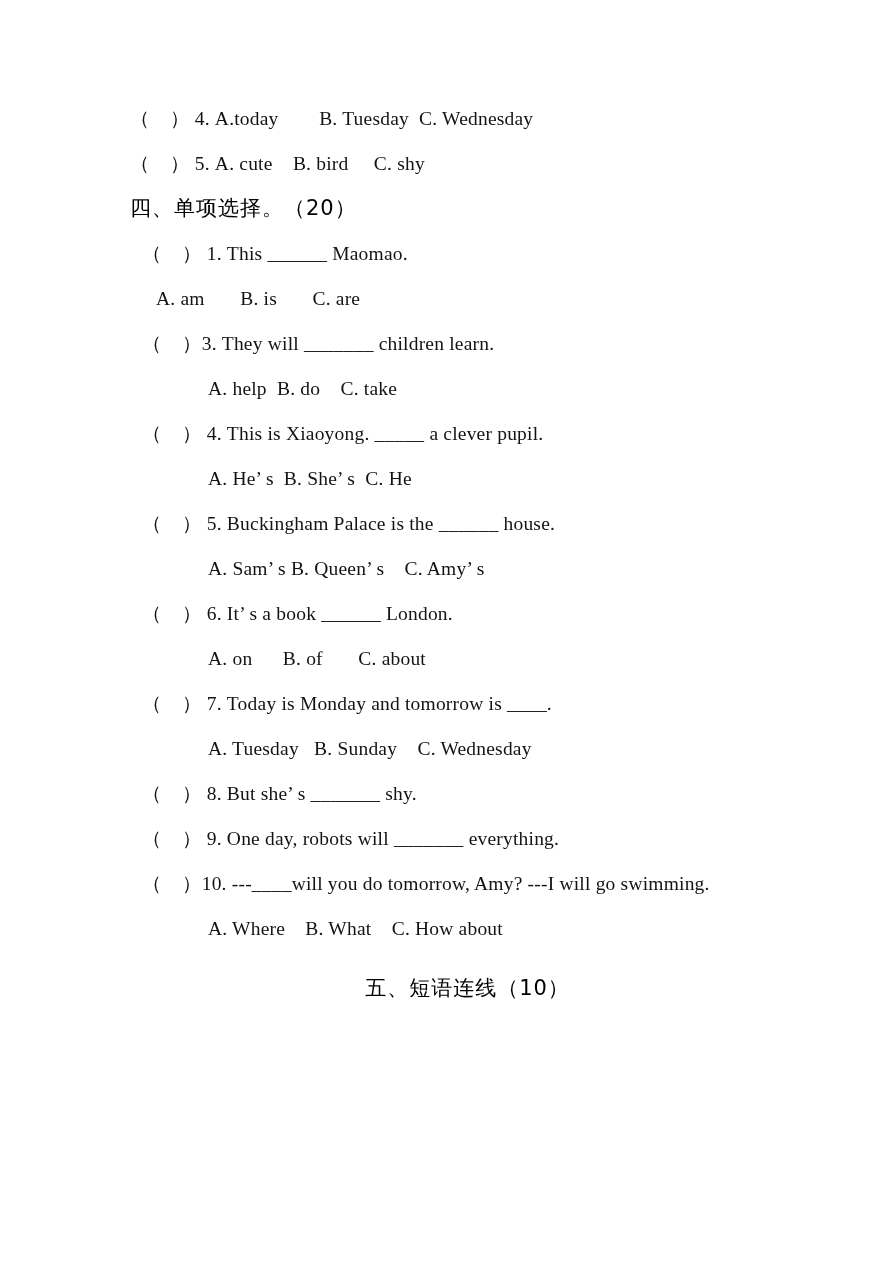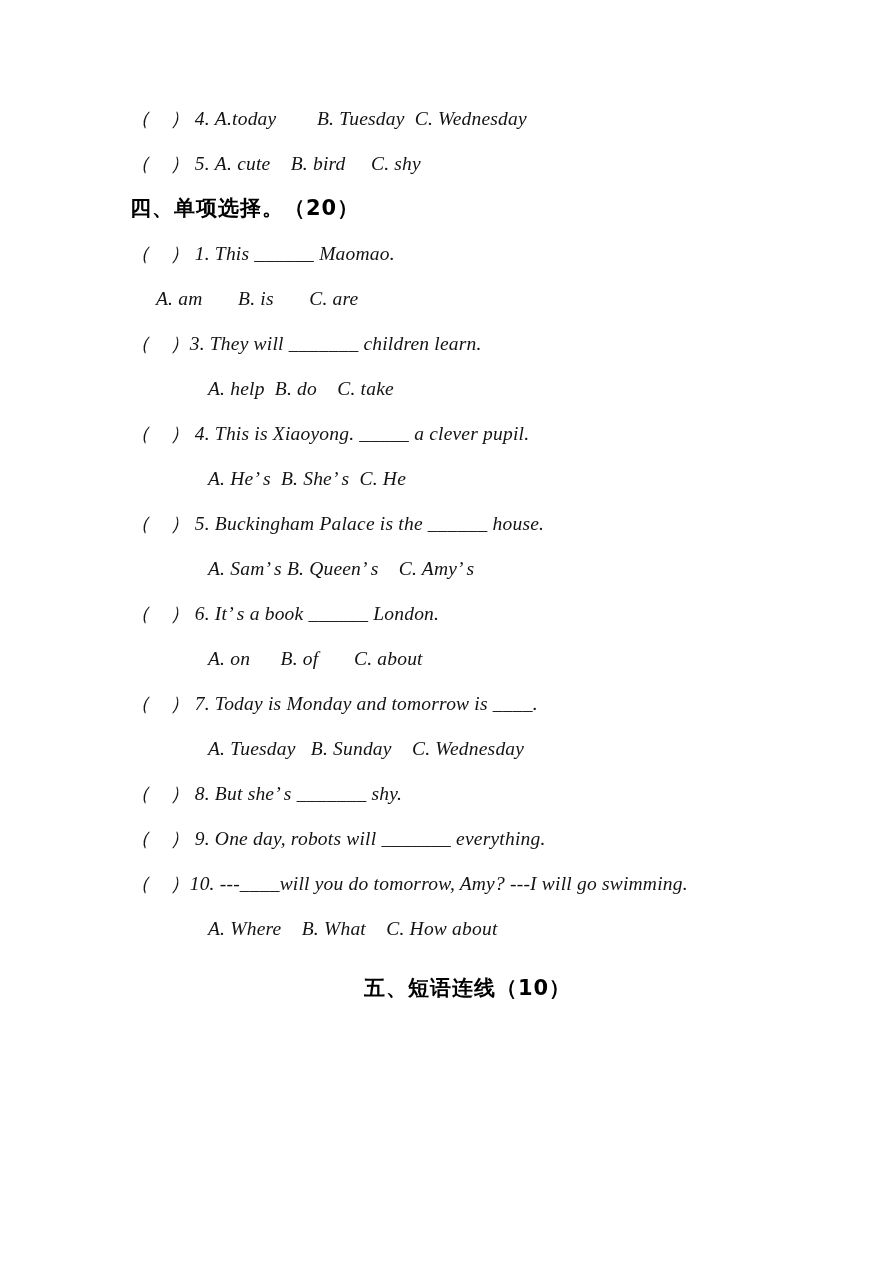--- a/index.html
+++ b/index.html
@@ -29,42 +29,41 @@
   }
 
   
   .line {
     font-size: 19.5px;
     line-height: 45px;
     height: 45px;
     white-space: pre;
     letter-spacing: 0.2px;
     color: #131313;
-    font-style: italic;
   }
 
   
   .q-line {
-    margin-left: 0;
+    margin-left: 12px;
   }
 
   
   .opt-line {
     margin-left: 78px;
   }
   .opt-line.indent-sm { margin-left: 26px; }
   .opt-line.indent-lg { margin-left: 60px; }
 
   
   .carry-line { margin-left: 0; }
 
   
   .heading {
     font-family: "DejaVu Sans", "Liberation Sans", sans-serif;
-    font-weight: bold;
+    font-weight: normal;
     font-size: 21px;
     line-height: 45px;
     height: 45px;
     white-space: pre;
     color: #000000;
     letter-spacing: 1px;
     margin-left: 0;
   }
   .heading.h-five { margin-top: 15px; text-align: center; }
 </style>

